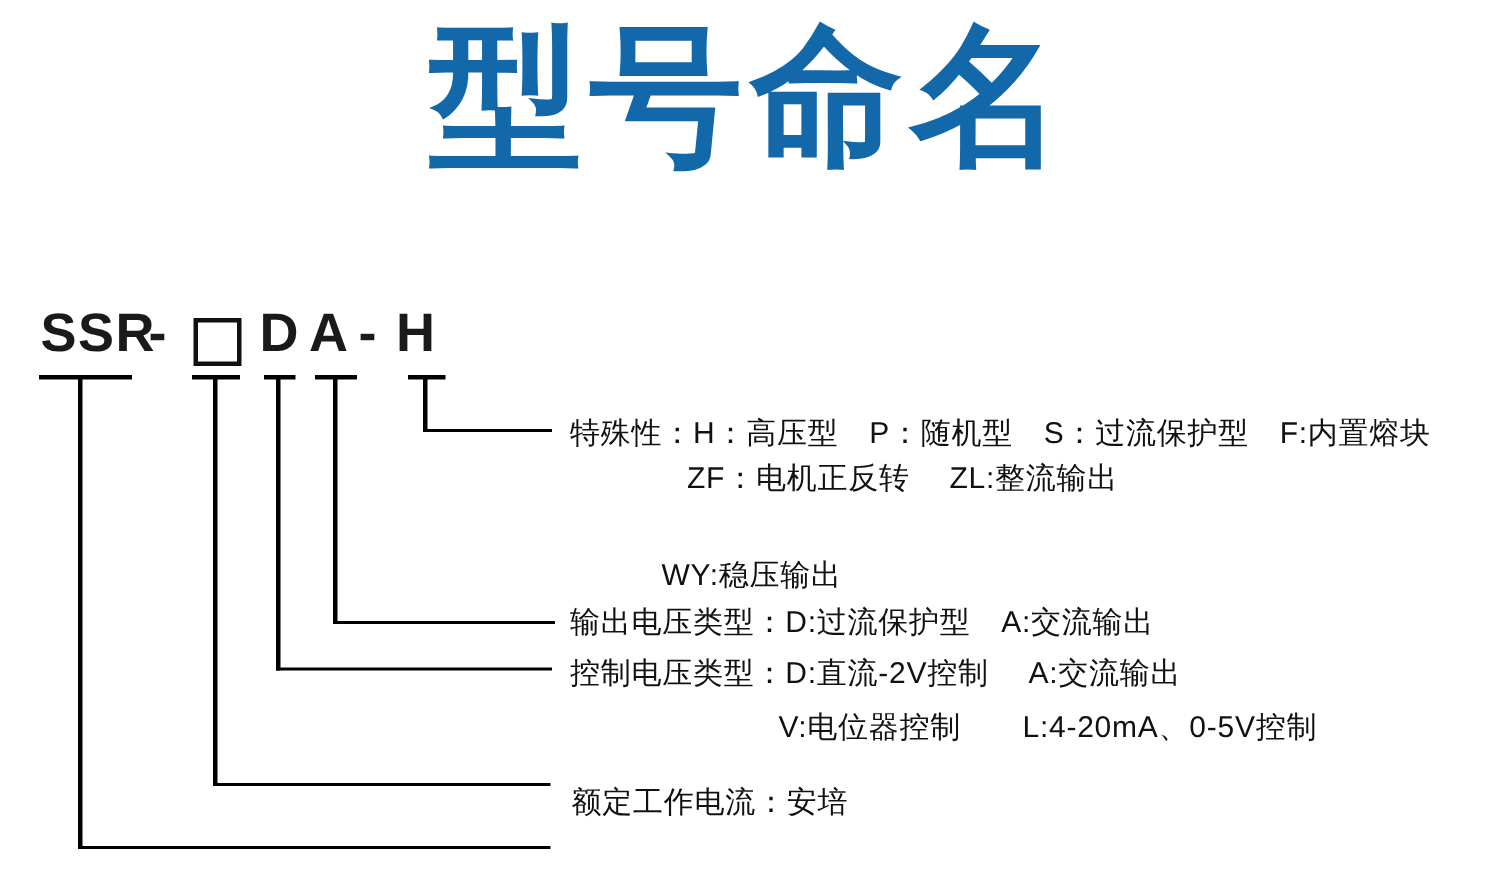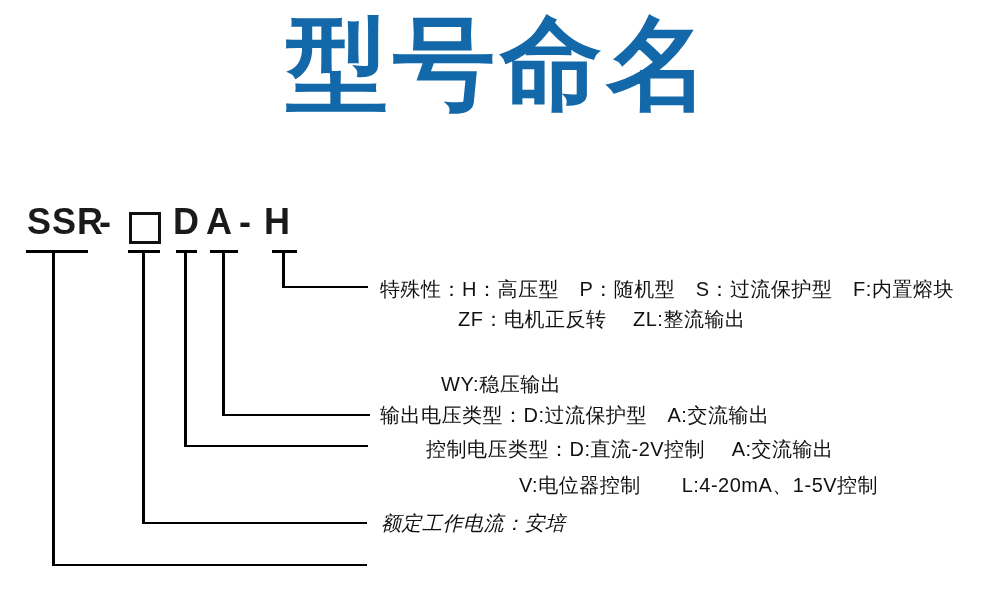--- a/index.html
+++ b/index.html
@@ -48,23 +48,23 @@
   #h-h{left:282px;top:285.5px;width:86px;}
   
   .t{
     position:absolute;font-size:20px;line-height:26px;letter-spacing:0.5px;
     color:#111111;white-space:pre;
   }
   #txt-special-1{left:380px;top:276px;}
   #txt-special-2{left:458px;top:306px;}
   #txt-special-3{left:441px;top:336px;margin-top:35px;}
   #txt-output{left:380px;top:402px;}
-  #txt-control-1{left:380px;top:436px;margin-left:46px;}
+  #txt-control-1{left:380px;top:436px;}
   #txt-control-2{left:519px;top:472px;}
-  #txt-rated{left:381px;top:510px;font-style:italic;}
+  #txt-rated{left:381px;top:522px;}
   #txt-meaning{left:382px;top:553px;}
 </style>
 </head>
 <body>
 
 <div id="page">
 
   <div id="title">型号命名</div>
 
   <span class="code" id="code-ssr">SSR</span>
@@ -91,16 +91,16 @@
   <div class="hline" id="h-box"></div>
   <div class="hline" id="h-d"></div>
   <div class="hline" id="h-a"></div>
   <div class="hline" id="h-h"></div>
 
   <div class="t" id="txt-special-1">特殊性：H：高压型　P：随机型　S：过流保护型　F:内置熔块</div>
   <div class="t" id="txt-special-2">ZF：电机正反转　 ZL:整流输出</div>
   <div class="t" id="txt-special-3">WY:稳压输出</div>
   <div class="t" id="txt-output">输出电压类型：D:过流保护型　A:交流输出</div>
   <div class="t" id="txt-control-1">控制电压类型：D:直流-2V控制　 A:交流输出</div>
-  <div class="t" id="txt-control-2">V:电位器控制　　L:4-20mA、1-5V控制</div>
+  <div class="t" id="txt-control-2">V:电位器控制　　L:4-20mA、0-5V控制</div>
   <div class="t" id="txt-rated">额定工作电流：安培</div>
 
 </div>
 
 </body></html>

